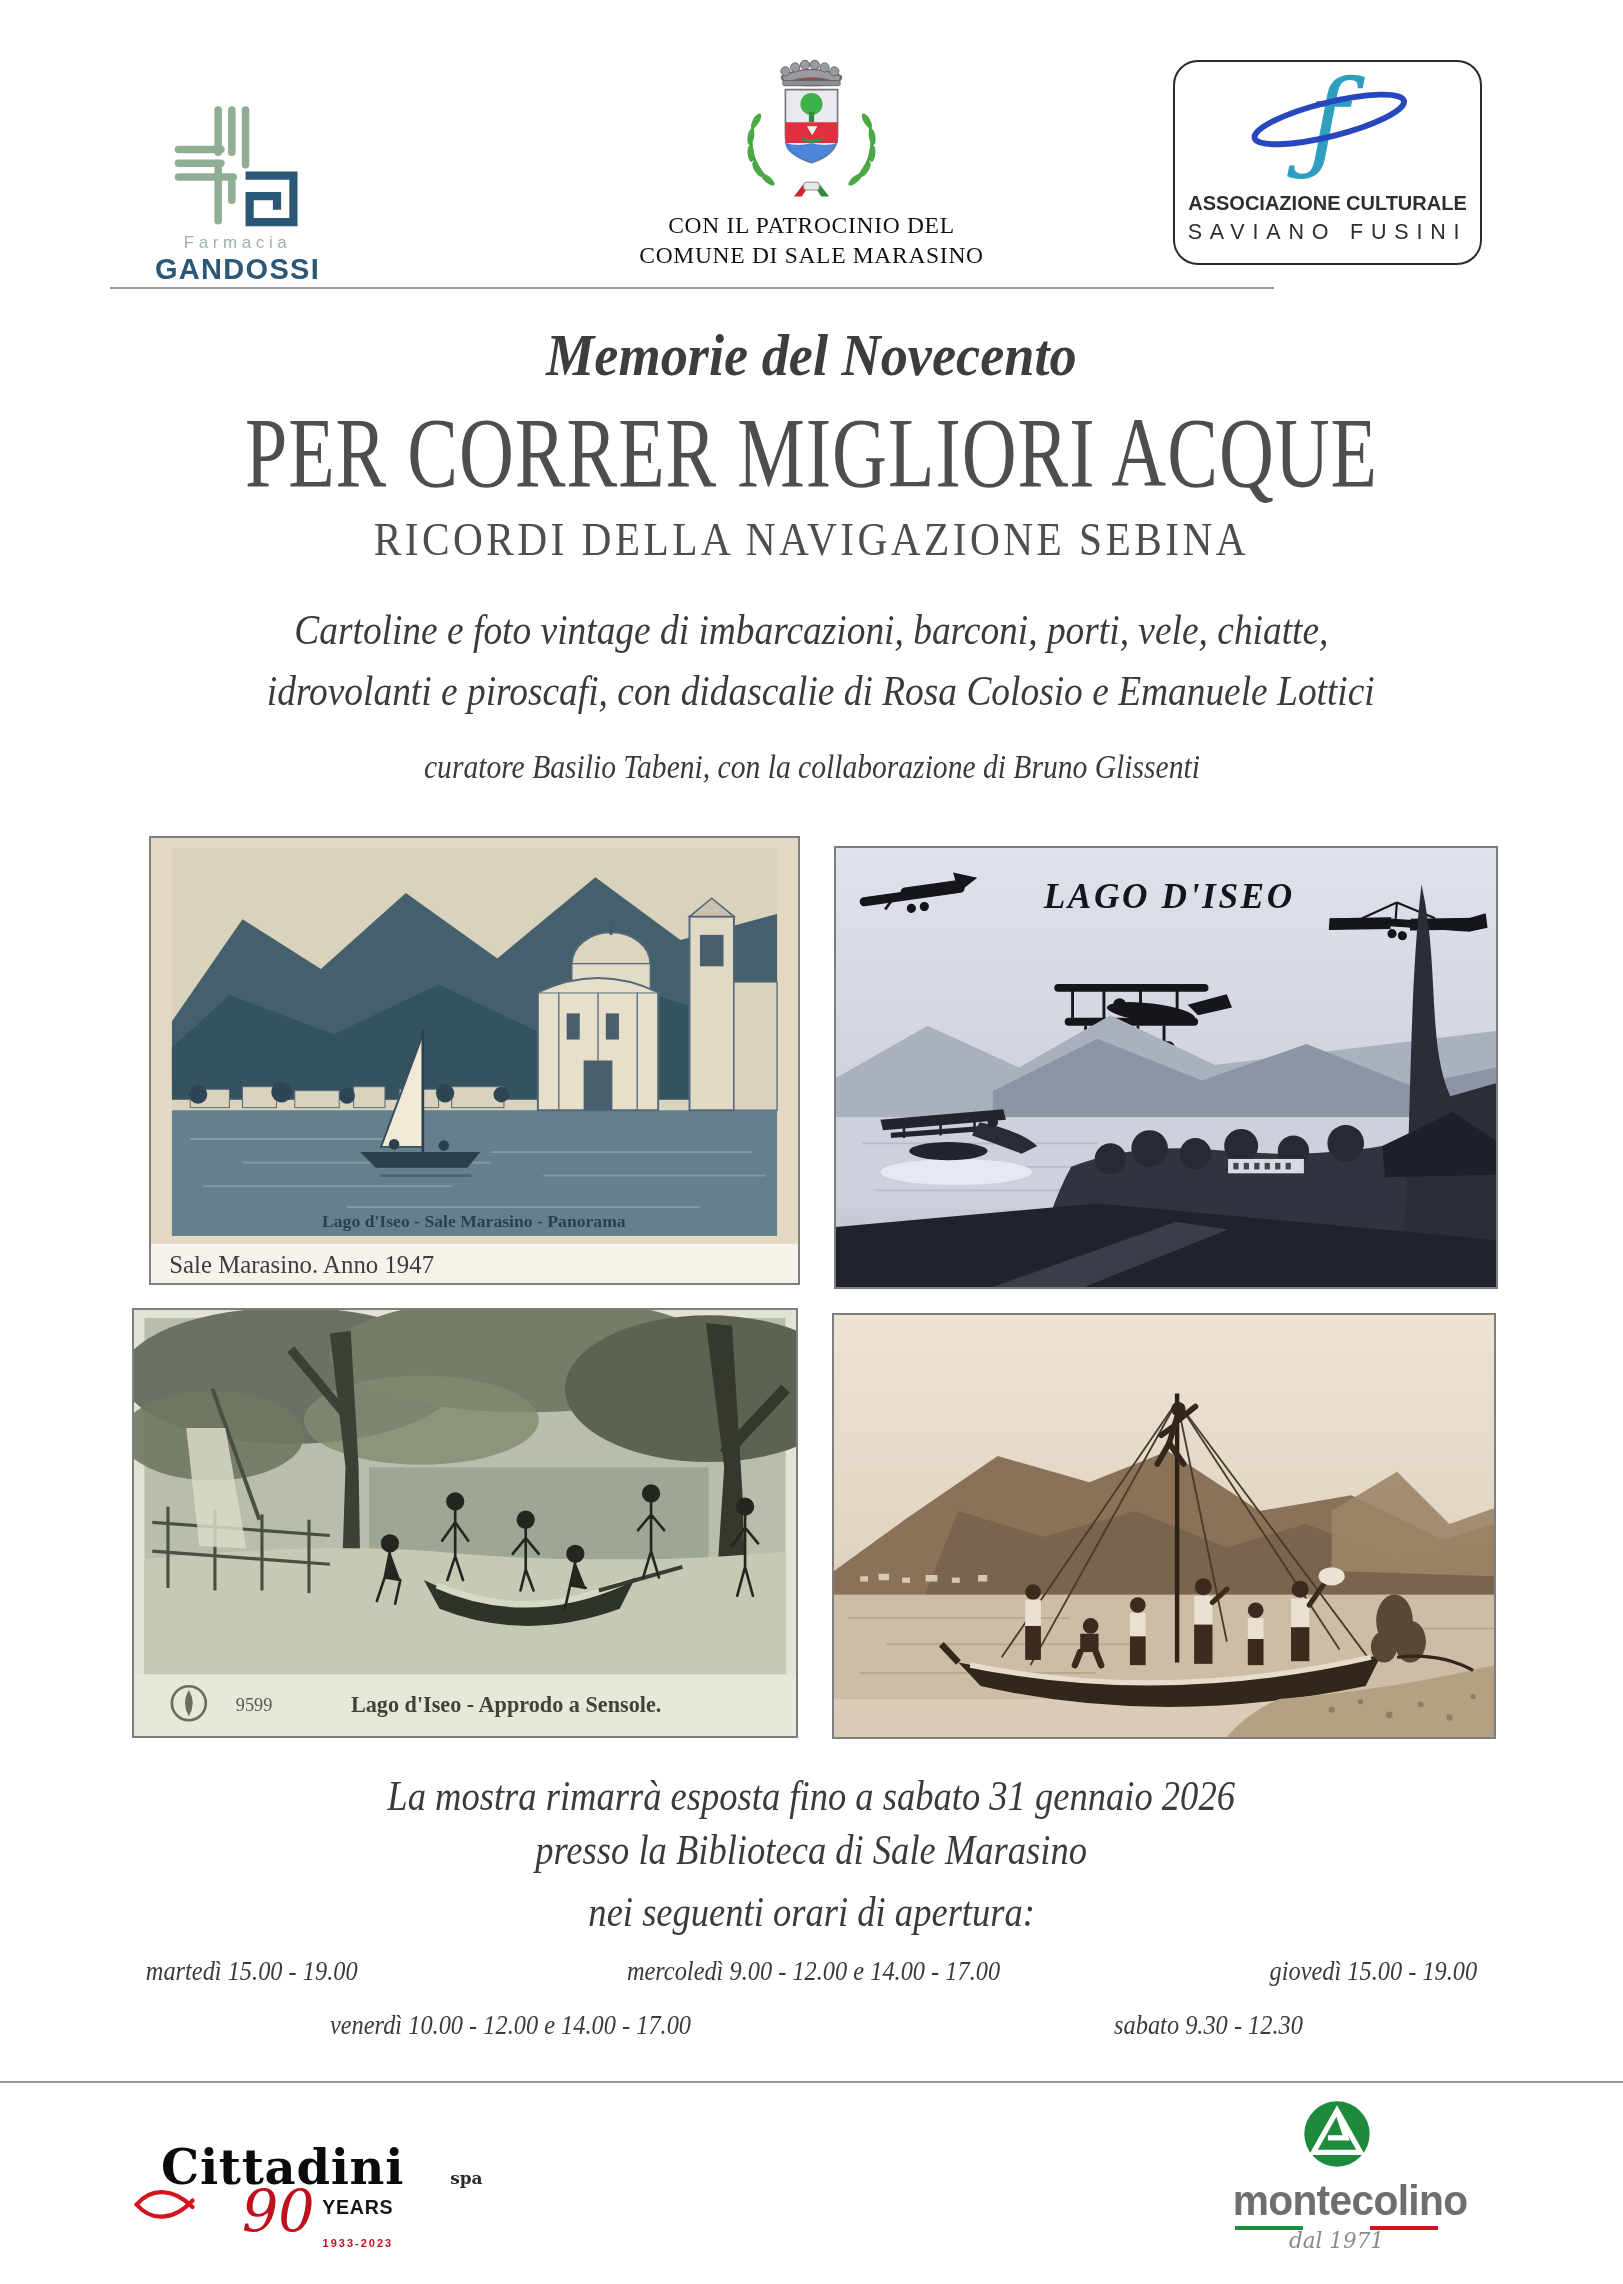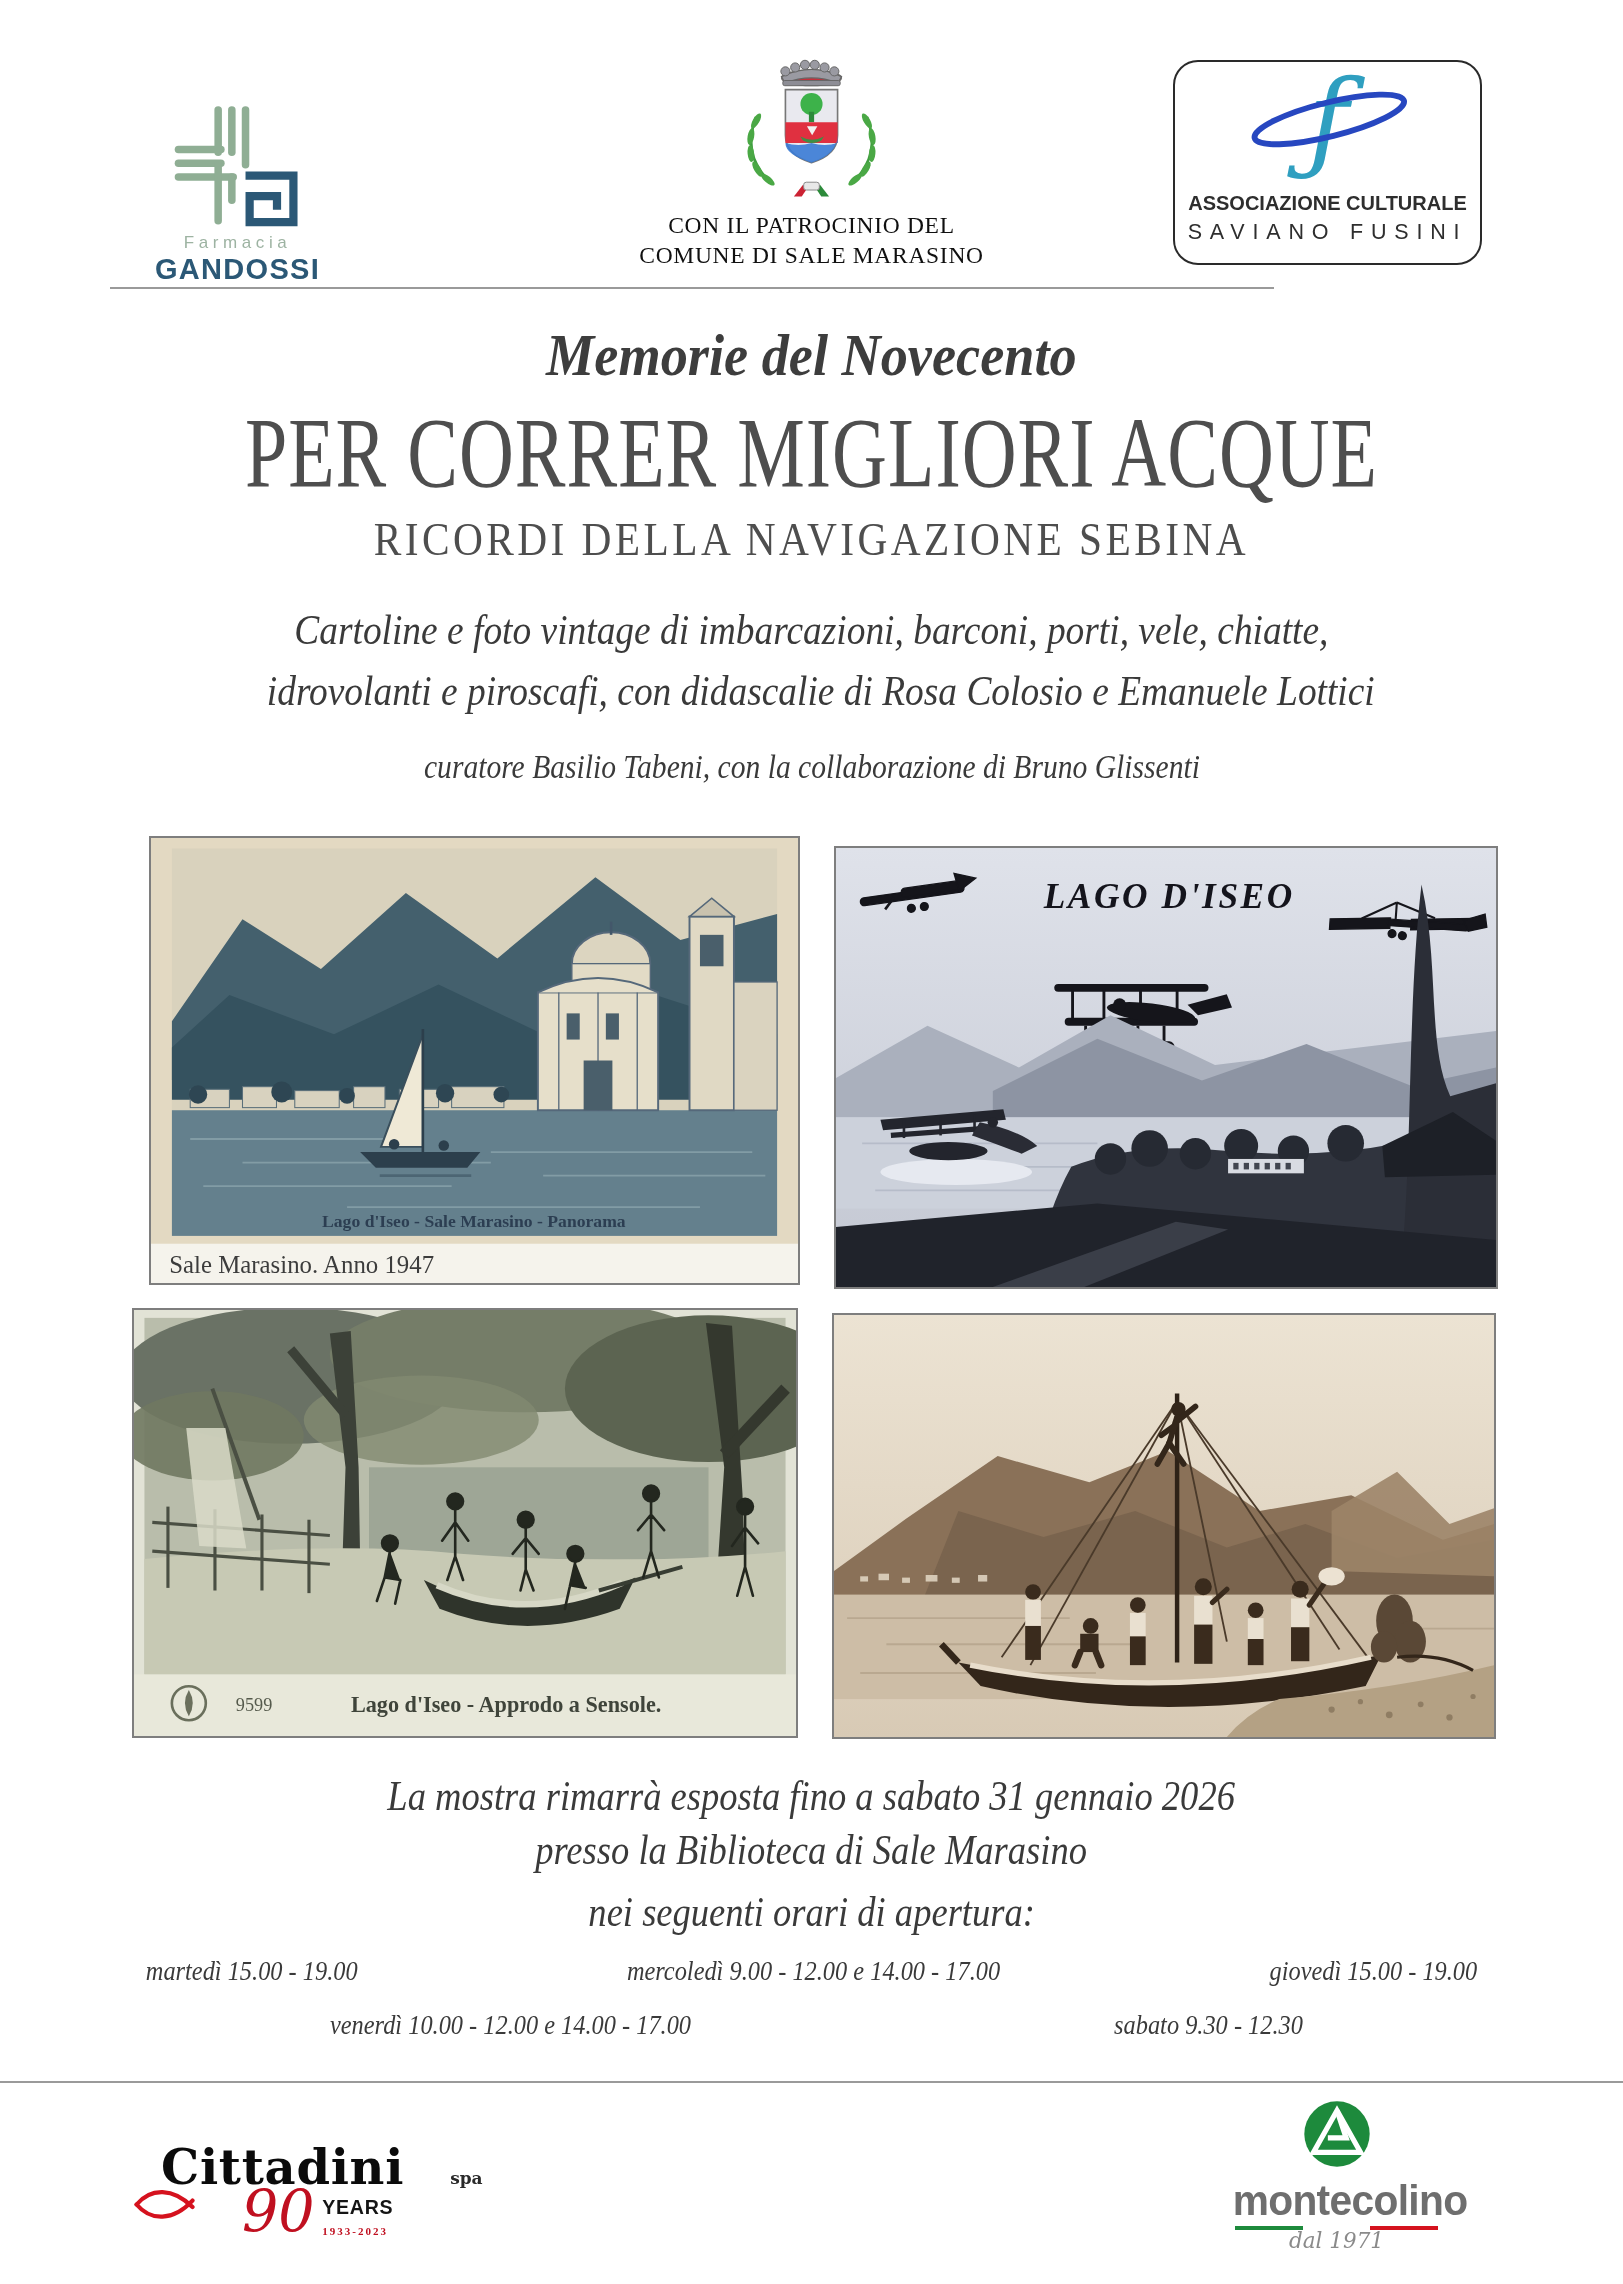--- a/index.html
+++ b/index.html
@@ -57,21 +57,21 @@
 
   
   .cittadini{left:134px;top:2139px;width:300px;}
   .citt-row1{display:flex;align-items:baseline;padding-left:27px;gap:37px;}
   .citt-name{font-family:"DejaVu Serif",serif;font-weight:bold;font-size:48px;color:#0b0b0b;letter-spacing:0.7px;}
   .citt-spa{font-family:"DejaVu Serif",serif;font-weight:bold;font-size:17px;color:#2a2a2a;margin-left:9px;}
   .citt-row2{display:flex;align-items:flex-start;margin-top:-9px;}
   .citt-90{font-family:"DejaVu Serif",serif;font-style:italic;font-size:57px;line-height:51px;color:#c01020;margin-left:43px;}
   .citt-col{margin-left:7.8px;margin-top:10.4px;}
   .citt-years{font-family:"Liberation Sans",sans-serif;font-weight:bold;font-size:19.6px;color:#141414;letter-spacing:0.7px;}
-  .citt-range{font-family:Liberation Serif, serif;font-weight:bold;font-size:11px;color:#c01020;letter-spacing:2px;margin-top:6px;}
+  .citt-range{font-family:Liberation Sans, sans-serif;font-weight:bold;font-size:11px;color:#c01020;letter-spacing:2px;margin-top:18px;text-align:center;}
 
   .monte{left:1229px;top:2100px;width:215px;text-align:center;}
   .monte-name{font-family:"Liberation Sans",sans-serif;font-weight:bold;font-size:42px;color:#6e6e6e;
               letter-spacing:-0.7px;display:inline-block;transform:scaleX(0.97);margin-top:6.5px;}
   .monte-stripe{display:flex;height:4.6px;width:203px;margin:1.3px auto 0 auto;}
   .monte-stripe div{flex:1;}
   .monte-tag{font-family:"DejaVu Serif",serif;font-style:italic;font-size:21.5px;color:#8a8a8a;margin-top:-2.6px;}
 </style>
 </head>
 <body>

